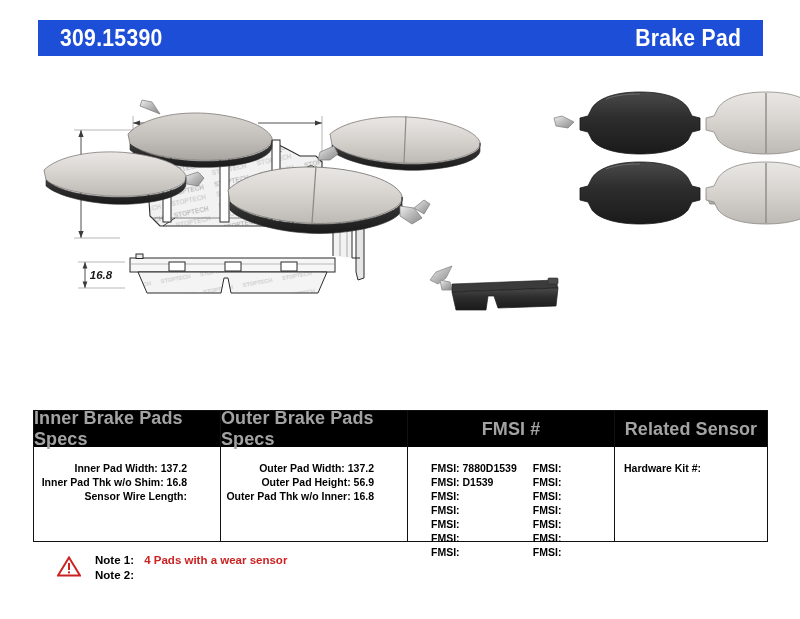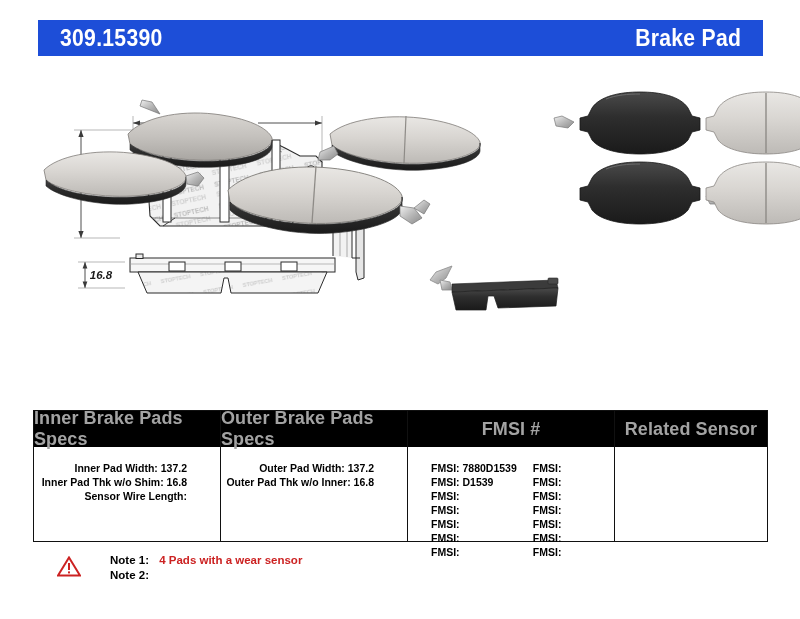--- a/index.html
+++ b/index.html
@@ -38,21 +38,21 @@
   
   .fmsi-grid{display:flex;padding-left:7px;}
   .fmsi-sub{width:100px;margin-left:16px;}
   .fmsi-sub .rowline{text-align:left;}
   .col-related .col-body{padding-left:9px;}
   .col-related .rowline{text-align:left;}
 
   
   #notes{position:absolute;left:53px;top:552px;width:400px;height:40px;}
   #warn-icon{position:absolute;left:4px;top:4px;width:24px;height:21px;}
-  .note-row{position:absolute;left:57px;font-size:11.5px;font-weight:bold;white-space:nowrap;}
+  .note-row{position:absolute;left:42px;font-size:11.5px;font-weight:bold;white-space:nowrap;}
   .note-row.n1{top:2px;}
   .note-row.n2{top:17px;}
   .note-label{display:inline-block;width:46px;}
   .note-val{color:#cc2222;}
 </style>
 </head>
 <body>
 
 <div id="header-bar">
   <div class="hd">309.15390</div>
@@ -290,20 +290,24 @@
   </div>
 
   <div class="col col-outer">
     <div class="col-head">Outer Brake Pads Specs</div>
     <div class="col-body">
       <span class="rowline">
         <span>Outer Pad Width:</span>
         <span class="val">137.2</span>
       </span>
       <span class="rowline">
+        <span>Outer Pad Height:</span>
+        <span class="val">56.9</span>
+      </span>
+      <span class="rowline">
         <span>Outer Pad Thk w/o Inner:</span>
         <span class="val">16.8</span>
       </span>
       <span class="rowline">
         <span></span>
         <span class="val"></span>
       </span>
     </div>
   </div>
 
@@ -368,20 +372,26 @@
         <span class="rowline">
           <span>FMSI:</span>
           <span class="val"></span>
         </span>
       </div>
     </div>
   </div>
 
   <div class="col col-related">
     <div class="col-head">Related Sensor</div>
+    <div class="col-body">
+      <span class="rowline">
+        <span>Hardware Kit #:</span>
+        <span class="val"></span>
+      </span>
+    </div>
   </div>
 </div>
 
 <div id="notes">
   <svg id="warn-icon" viewBox="0 0 24 21">
     <path d="M12 1.5 L23 19.5 L1 19.5 Z" fill="#ffffff" stroke="#cc2222" stroke-width="2"></path>
     <rect x="11" y="7" width="2" height="7" fill="#cc2222"></rect>
     <rect x="11" y="15.4" width="2" height="2" fill="#cc2222"></rect>
   </svg>
   <div class="note-row n1">

